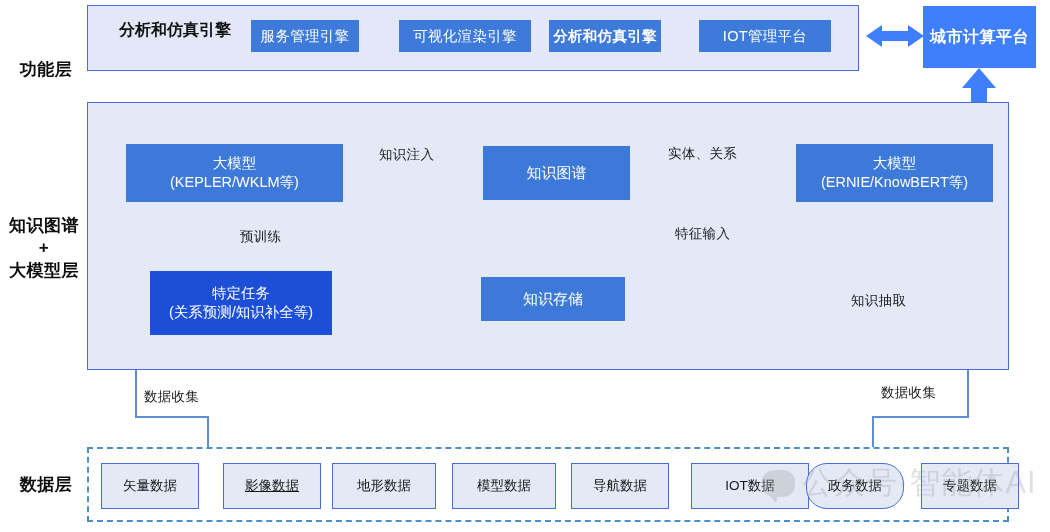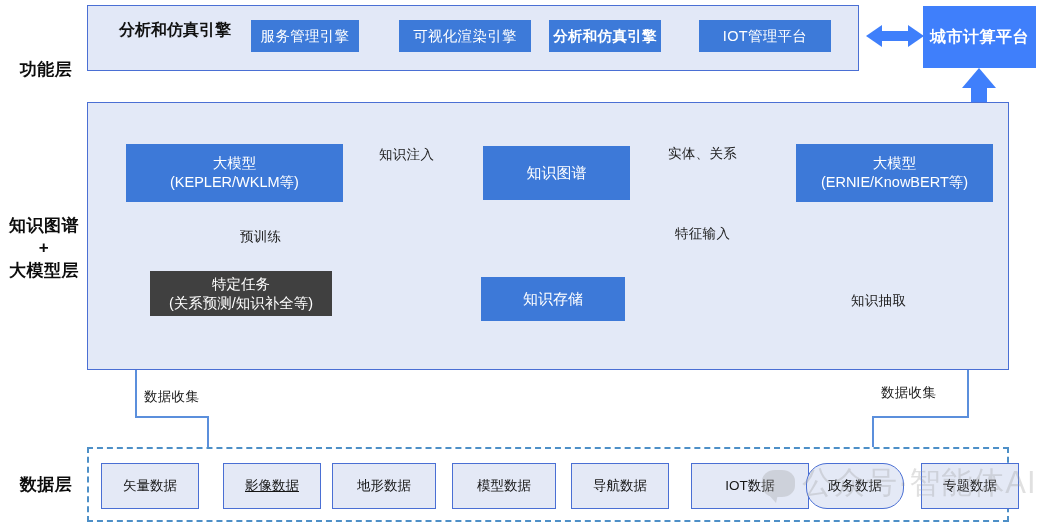--- a/index.html
+++ b/index.html
@@ -68,21 +68,21 @@
     color:#ffffff;text-align:center;
     line-height:1.28;
   }
   .node .l1{font-size:14.5px;}
   .node .l2{font-size:14.5px;}
   .node.single .l1{font-size:15px;}
 
   #n-kepler{left:126px;top:144px;width:217px;height:58px;background:#3d79d8;}
   #n-kg    {left:483px;top:146px;width:147px;height:54px;background:#3d79d8;}
   #n-ernie {left:796px;top:144px;width:197px;height:58px;background:#3d79d8;}
-  #n-task  {left:150px;top:271px;width:182px;height:45px;background:#404040;}
+  #n-task  {left:150px;top:271px;width:182px;height:64px;background:#1d4ed8;}
   #n-store {left:481px;top:277px;width:144px;height:44px;background:#3d79d8;}
 
   
   .elabel{
     position:absolute;
     font-size:13.5px;color:#1b1b1b;
     white-space:nowrap;
     letter-spacing:.3px;
   }
 

